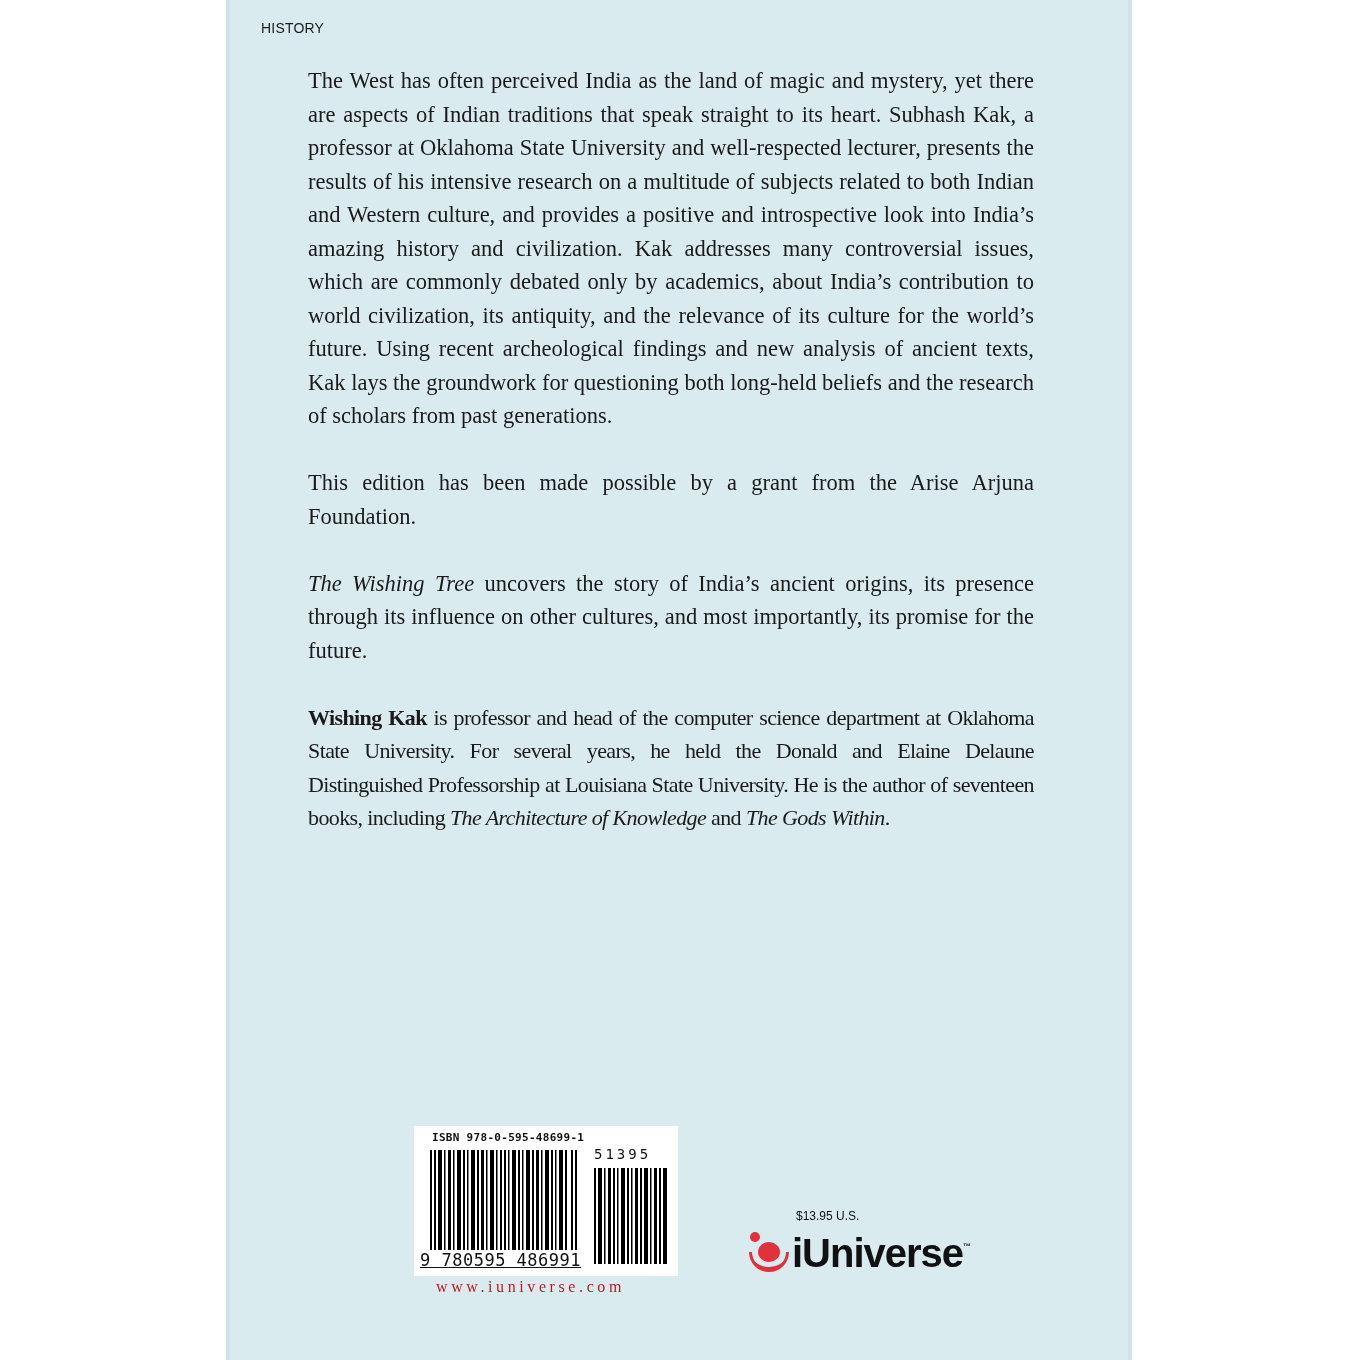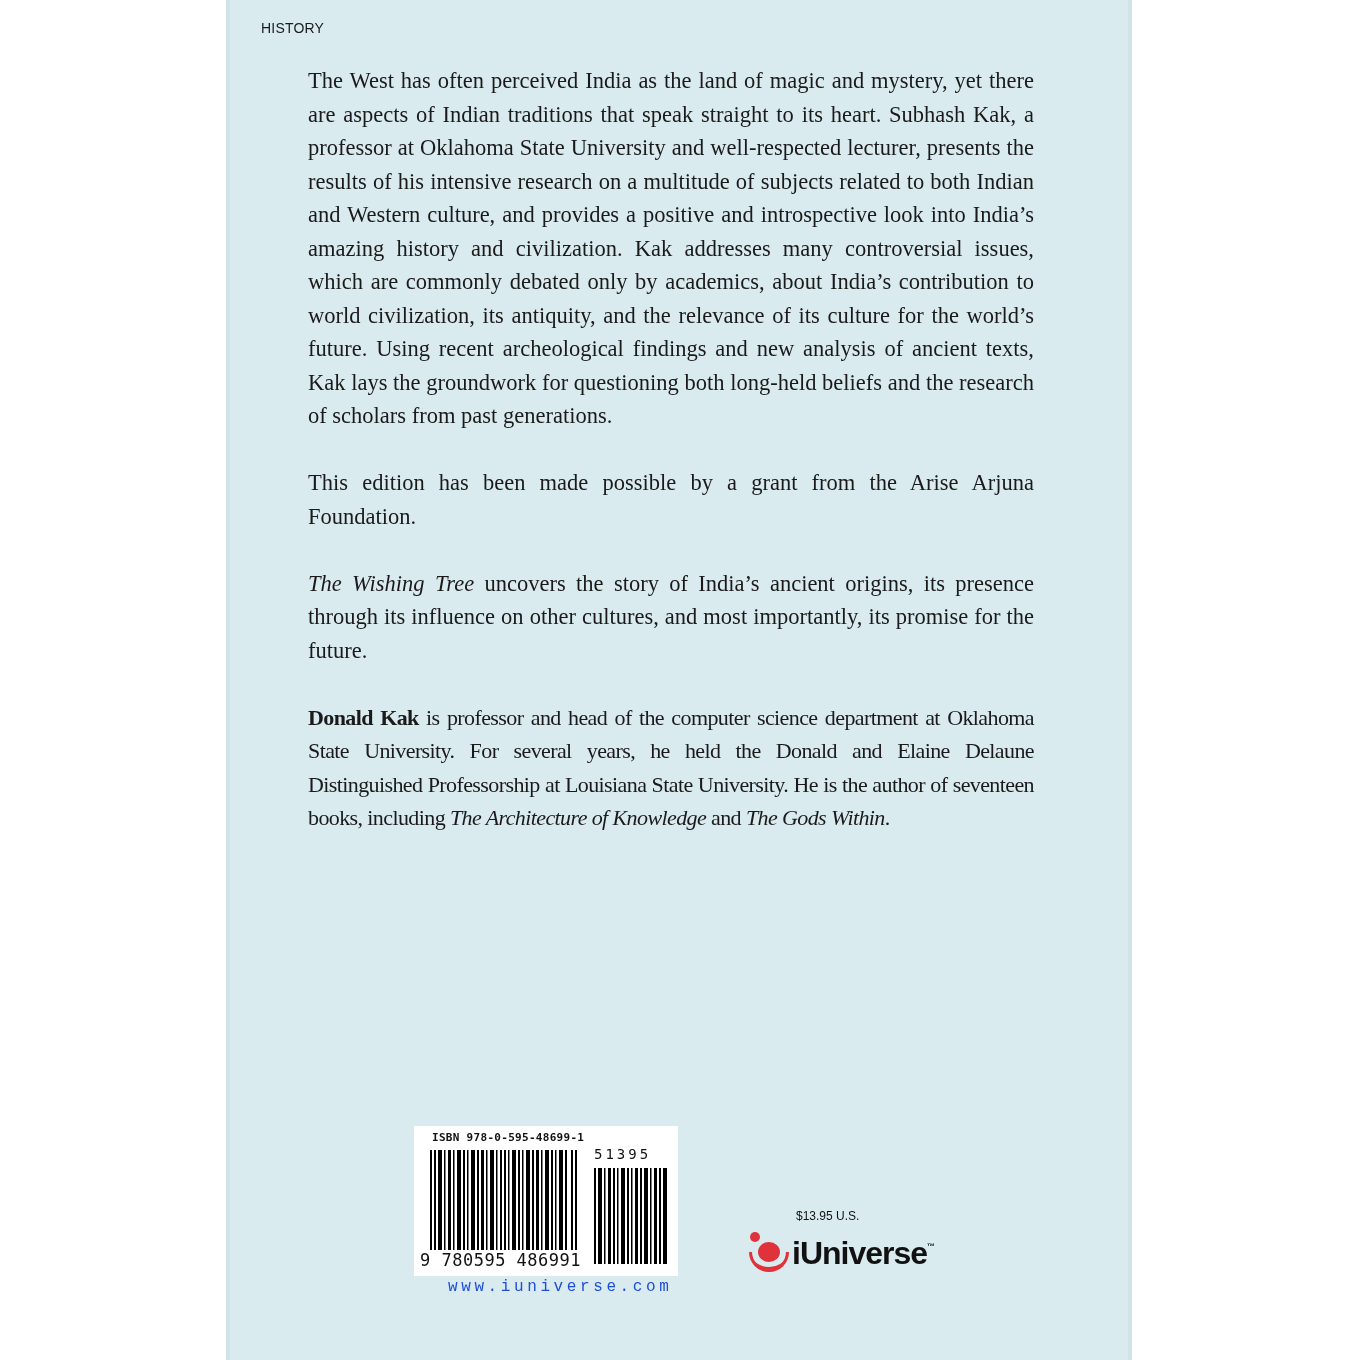--- a/index.html
+++ b/index.html
@@ -11,40 +11,40 @@
   .body-text{position:absolute;left:82px;top:64px;width:726px;font-family:"Liberation Serif",serif;font-size:22.5px;line-height:33.5px;color:#1a1a1a;text-align:justify;}
   .body-text p{margin:0 0 33.5px 0;}
   .body-text p.bio{font-size:22px;letter-spacing:-0.6px;}
   .body-text i{font-style:italic;}
   .body-text b{font-weight:bold;}
   .barcode-box{position:absolute;left:188px;top:1126px;width:264px;height:150px;background:#ffffff;}
   .isbn-label{position:absolute;left:18px;top:5px;font-family:"DejaVu Sans Mono",monospace;font-size:11px;font-weight:bold;color:#111;letter-spacing:0.3px;text-align:right;}
   .price-code{position:absolute;left:180px;top:20px;font-family:"DejaVu Sans Mono",monospace;font-size:14px;color:#111;letter-spacing:3px;}
   .bars-main{position:absolute;left:16px;top:24px;width:148px;height:114px;}
   .bars-addon{position:absolute;left:180px;top:42px;width:76px;height:96px;}
-  .isbn-digits{position:absolute;left:4px;top:124px;font-family:"DejaVu Sans Mono",monospace;font-size:17px;color:#111;background:#fff;padding:0 2px;letter-spacing:0.5px;}
-  .url{position:absolute;left:222px;top:1278px;font-family:Liberation Mono, monospace;font-size:16px;color:#1d4ed8;letter-spacing:3.6px;}
+  .isbn-digits{position:absolute;left:4px;top:124px;font-family:"DejaVu Sans Mono",monospace;font-size:17px;color:#111;background:#fff;padding:0 2px;letter-spacing:0.5px;text-decoration:underline;}
+  .url{position:absolute;left:210px;top:1278px;font-family:Liberation Serif, serif;font-size:16px;color:#b91c1c;letter-spacing:3.6px;}
   .price{position:absolute;left:570px;top:1209px;font-family:"Liberation Sans",sans-serif;font-size:12px;color:#111;}
   .logo{position:absolute;left:520px;top:1228px;height:50px;display:flex;align-items:center;}
   .logo-mark{width:46px;height:50px;}
-  .logo-text{font-family:"Liberation Sans",sans-serif;font-weight:bold;font-size:32px;color:#111;letter-spacing:-1px;margin-left:0px;}
+  .logo-text{font-family:"Liberation Sans",sans-serif;font-weight:bold;font-size:40px;color:#111;letter-spacing:-1px;margin-left:0px;}
   .logo-tm{font-family:"Liberation Sans",sans-serif;font-weight:bold;font-size:8px;color:#111;align-self:flex-start;margin-top:14px;}
 </style>
 </head>
 <body>
 
 <div class="cover">
 
   <div class="category">HISTORY</div>
 
   <div class="body-text">
     <p>The West has often perceived India as the land of magic and mystery, yet there are aspects of Indian traditions that speak straight to its heart. Subhash Kak, a professor at Oklahoma State University and well-respected lecturer, presents the results of his intensive research on a multitude of subjects related to both Indian and Western culture, and provides a positive and introspective look into India’s amazing history and civilization. Kak addresses many controversial issues, which are commonly debated only by academics, about India’s contribution to world civilization, its antiquity, and the relevance of its culture for the world’s future. Using recent archeological findings and new analysis of ancient texts, Kak lays the groundwork for questioning both long-held beliefs and the research of scholars from past generations.</p>
     <p>This edition has been made possible by a grant from the Arise Arjuna Foundation.</p>
     <p><i>The Wishing Tree</i><span> uncovers the story of India’s ancient origins, its presence through its influence on other cultures, and most importantly, its promise for the future.</span></p>
-    <p class="bio"><b>Donald Kak</b><span> is professor and head of the computer science department at Oklahoma State University. For several years, he held the Donald and Elaine Delaune Distinguished Professorship at Louisiana State University. He is the author of seventeen books, including </span><i>The Architecture of Knowledge</i><span> and </span><i>The Gods Within</i><span>.</span></p>
+    <p class="bio"><b>Wishing Kak</b><span> is professor and head of the computer science department at Oklahoma State University. For several years, he held the Donald and Elaine Delaune Distinguished Professorship at Louisiana State University. He is the author of seventeen books, including </span><i>The Architecture of Knowledge</i><span> and </span><i>The Gods Within</i><span>.</span></p>
   </div>
 
   <div class="barcode-box">
     <div class="isbn-label">ISBN 978-0-595-48699-1</div>
     <svg class="bars-main" viewBox="0 0 148 114" preserveAspectRatio="none">
       <g fill="#000">
         <rect x="0" y="0" width="2" height="114"></rect>
           <rect x="4" y="0" width="2" height="114"></rect>
         <rect x="8" y="0" width="4" height="100"></rect>
           <rect x="14" y="0" width="1.5" height="100"></rect>

